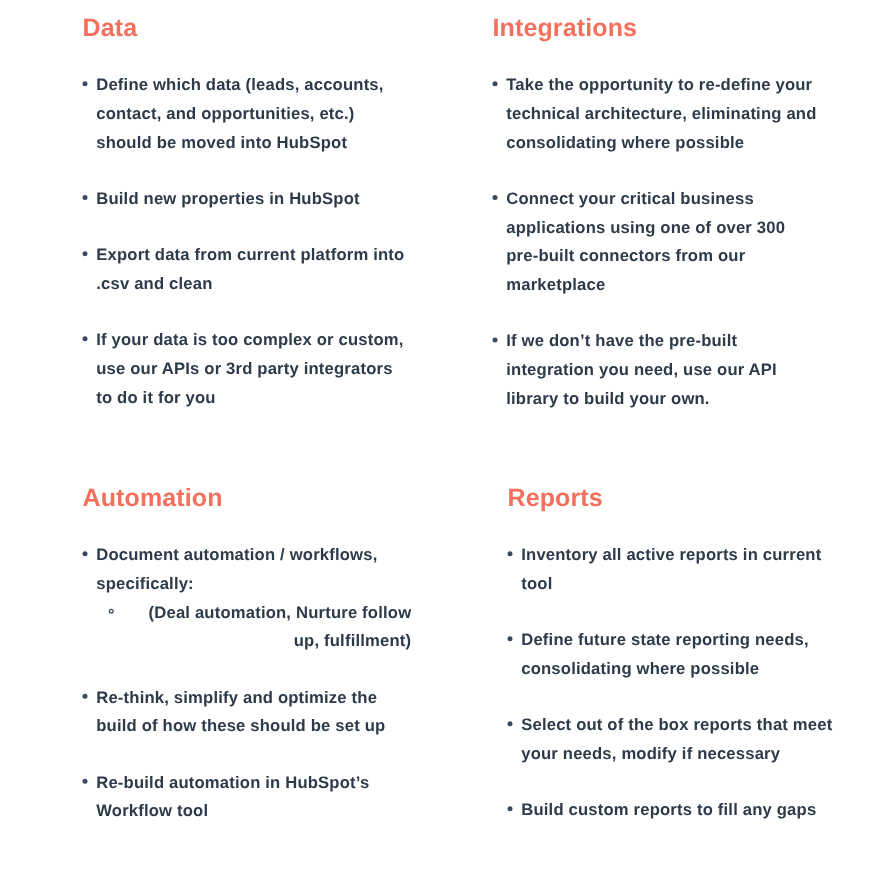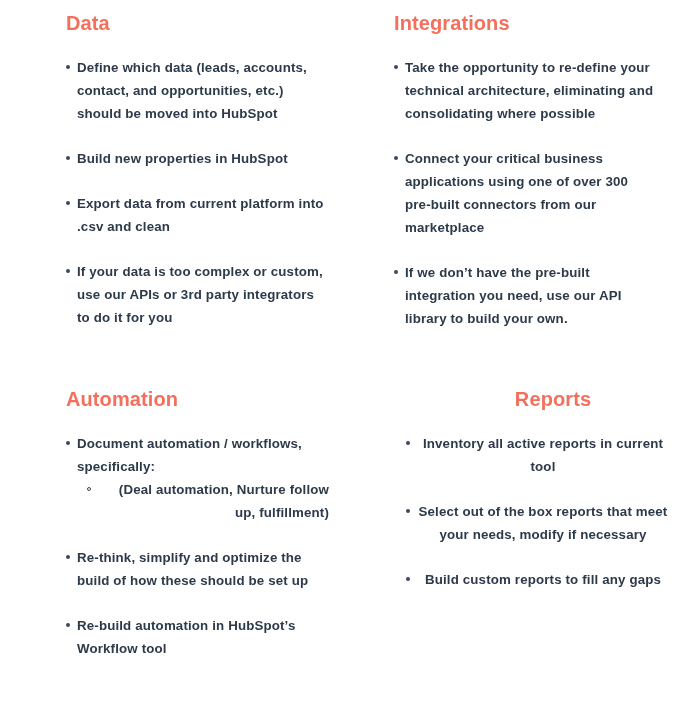--- a/index.html
+++ b/index.html
@@ -84,21 +84,21 @@
     background: transparent;
     box-sizing: border-box;
   }
   .quad {
     position: absolute;
     box-sizing: border-box;
   }
   #quad-data        { left: 0;   top: 12px;  width: 352px; }
   #quad-integrations{ left: 328px; top: 12px; width: 360px; }
   #quad-automation  { left: 0;   top: 388px; width: 352px; }
-  #quad-reports     { left: 340px; top: 388px; width: 360px; text-align: center; }
+  #quad-reports     { left: 340px; top: 388px; width: 360px; }
 
   #quad-data .inner,
   #quad-automation .inner { padding-left: 66px; }
   #quad-integrations .inner,
   #quad-reports .inner    { padding-left: 66px; }
 
   .title-row { margin-bottom: 8px; }
 </style>
 </head>
 <body>
@@ -178,20 +178,24 @@
   <section class="quad" id="quad-reports">
     <div class="inner">
       <h2 class="section-title title-row">Reports</h2>
       <ul class="bullets">
         <li>
           <span class="marker"></span>
           <span>Inventory all active reports in current tool</span>
         </li>
         <li>
           <span class="marker"></span>
+          <span>Define future state reporting needs, consolidating  where possible</span>
+        </li>
+        <li>
+          <span class="marker"></span>
           <span>Select out of the box reports that meet your needs, modify if necessary</span>
         </li>
         <li>
           <span class="marker"></span>
           <span>Build custom reports to fill any gaps</span>
         </li>
       </ul>
     </div>
   </section>
 

